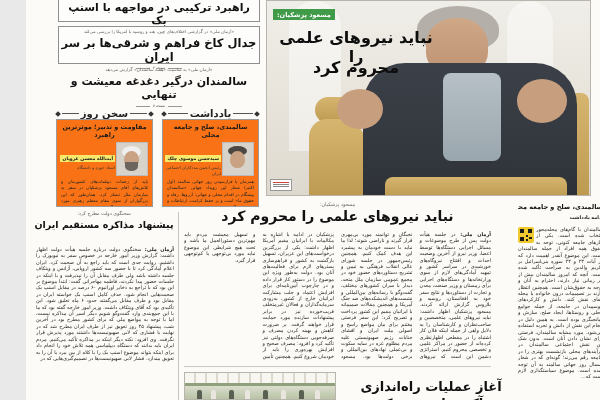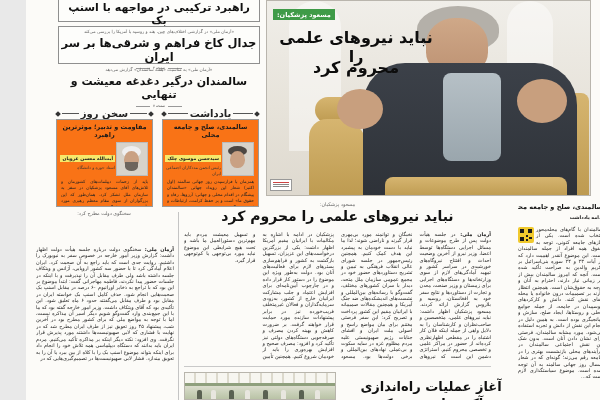--- a/index.html
+++ b/index.html
@@ -165,20 +165,21 @@
       <span class="p pw" style="left:60px;"></span>
     <span class="p" style="left:78px;"></span>
       <span class="p pw" style="left:96px;"></span>
     <span class="p" style="left:114px;"></span>
       <span class="p pw" style="left:130px;"></span>
   </div>
   <div class="abs hl center" style="left:330px;top:379px;width:150px;font-size:13px;line-height:1.3;">آغاز عملیات راه‌اندازی رآکتور اوره شرکت پتروشیمی «هنگام»</div>
 
   <div class="abs vline" style="left:152px;top:212px;height:188px;"></div>
   <div class="abs kicker center" style="left:8px;top:211px;width:140px;font-size:4.8px;">سخنگوی دولت مطرح کرد:</div>
+  <div class="abs hl center" style="left:8px;top:219px;width:140px;font-size:9.5px;">پیشنهاد مذاکره مستقیم ایران</div>
   <div class="abs body-sm just" style="left:10px;top:246px;width:138px;height:154px;overflow:hidden;">
     <b>آرمان ملی:</b>
     <span>سخنگوی دولت درباره جلسه هیأت دولت اظهار داشت: گزارش وزیر امور خارجه در خصوص سفر به نیویورک را داشتیم. روایت جدی است که باید راجع به آن صحبت کرد. ایران اعلام آمادگی کرد تا با حضور سه کشور اروپایی، آژانس و ویتکاف جلسه داشته باشد ولی طرف مقابل آن را نپذیرفت و با اینکه در جلسات حضور پیدا نکردند، فاطمه مهاجرانی گفت: ابتدا موضوع بر این بود که با تراجع به ذخایر اورانیوم ۶۰ درصد در مقابل اسنپ بک صحبت‌هایی انجام شود. حذف کامل اسنپ بک خواسته ایران در مقابل بود و طرف مقابل می‌گفتند حدود ۶ ماه تعلیق شود. این تأکیدی بود که آقای ویتکاف داشت. وزیر امور خارجه گفته بود که ما با این جمع‌بندی وارد گفت‌وگو شویم دیگر اسیر آن مذاکره نیست، اما با توجه به مواضع ملی که برای کشور مطرح بود در آخرین شب، پیشنهاد ۴۵ روز تعویق نیز از طرف ایران مطرح شد که در نهایت با فشاری که لابی صهیونیست‌ها داشتند مورد پذیرش قرار نگرفت. وی افزود: نکته دیگر اینکه بر مذاکره تأکید می‌کنیم. مردم ایران باید بدانند که دستگاه دیپلماسی همه تلاش خود را انجام داد برای اینکه بتواند موضوع اسنپ بک را با کلاه از بین ببرد یا آن را به تعویق بیندازد. فشار لابی صهیونیست‌ها در تصمیم‌گیری‌هایی که در</span>
   </div>
 
   <div class="abs hl" style="left:492px;top:203px;width:85px;font-size:6.5px;text-align:right;white-space:nowrap;overflow:hidden;">سالمندی، صلح و جامعه محلی</div>
   <div class="abs hl" style="left:492px;top:215px;width:85px;font-size:4.8px;text-align:right;">ادامه یادداشت</div>
   <div class="abs body-sm just" style="left:492px;top:226px;width:85px;height:174px;overflow:hidden;">
     <svg class="qr" width="16" height="16" viewBox="0 0 16 16">
       <rect x="0" y="0" width="16" height="16" rx="2" fill="#f0c92e"></rect>

